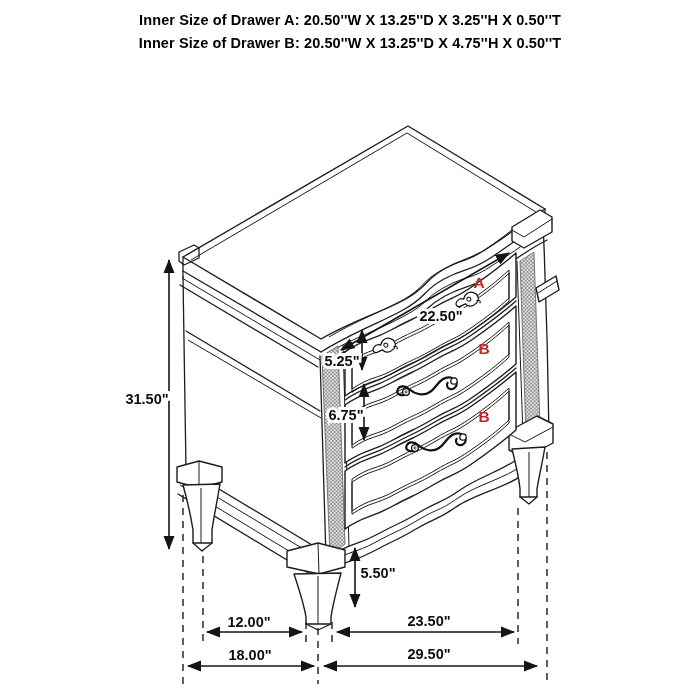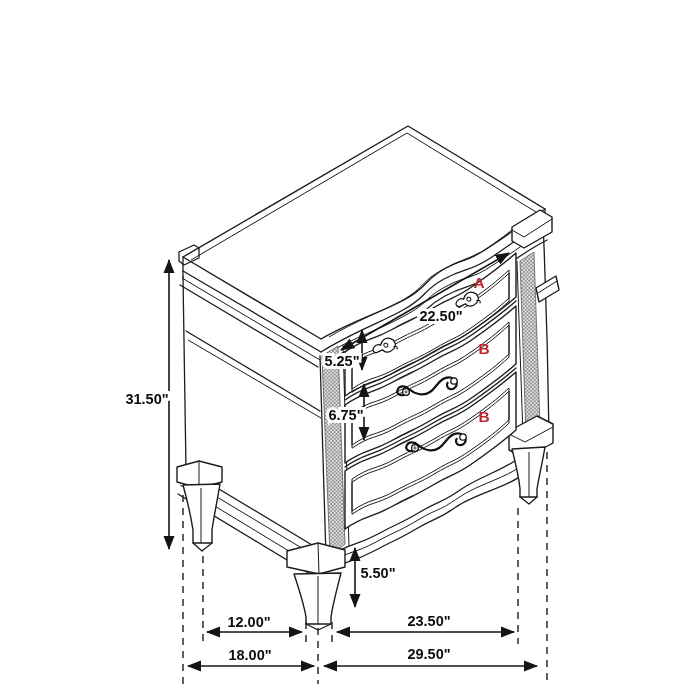--- a/index.html
+++ b/index.html
@@ -18,20 +18,22 @@
   .dtx{font-weight:bold;font-size:14.5px;fill:#0d0d0d;stroke:#fff;stroke-width:6px;
        paint-order:stroke;text-anchor:middle;}
   .rtx{font-weight:bold;font-size:15.5px;text-anchor:middle;}
 </style>
 </head>
 <body>
 
 <div class="stage">
 
   <div class="hdr">
+    <div>Inner Size of Drawer A: 20.50''W X 13.25''D X 3.25''H X 0.50''T</div>
+    <div>Inner Size of Drawer B: 20.50''W X 13.25''D X 4.75''H X 0.50''T</div>
   </div>
 
   <svg width="700" height="700" viewBox="0 0 700 700">
     <defs>
       <marker id="arr" markerWidth="10" markerHeight="8" refX="8.3" refY="3.5" orient="auto-start-reverse">
         <path d="M0,0 L9,3.5 L0,7 Z" fill="#141414"></path>
       </marker>
       <pattern id="mesh" patternUnits="userSpaceOnUse" width="3.6" height="3.6">
         <rect width="3.6" height="3.6" fill="#e3e3e3"></rect>
         <path d="M0,3.6 L3.6,0 M0,0 L3.6,3.6" stroke="#5d5d5d" stroke-width="0.55"></path>

